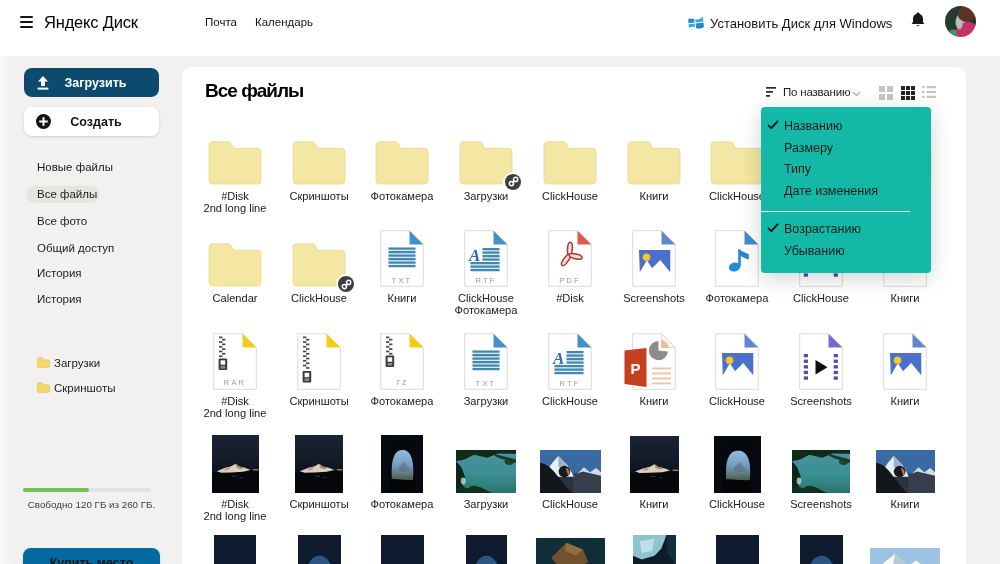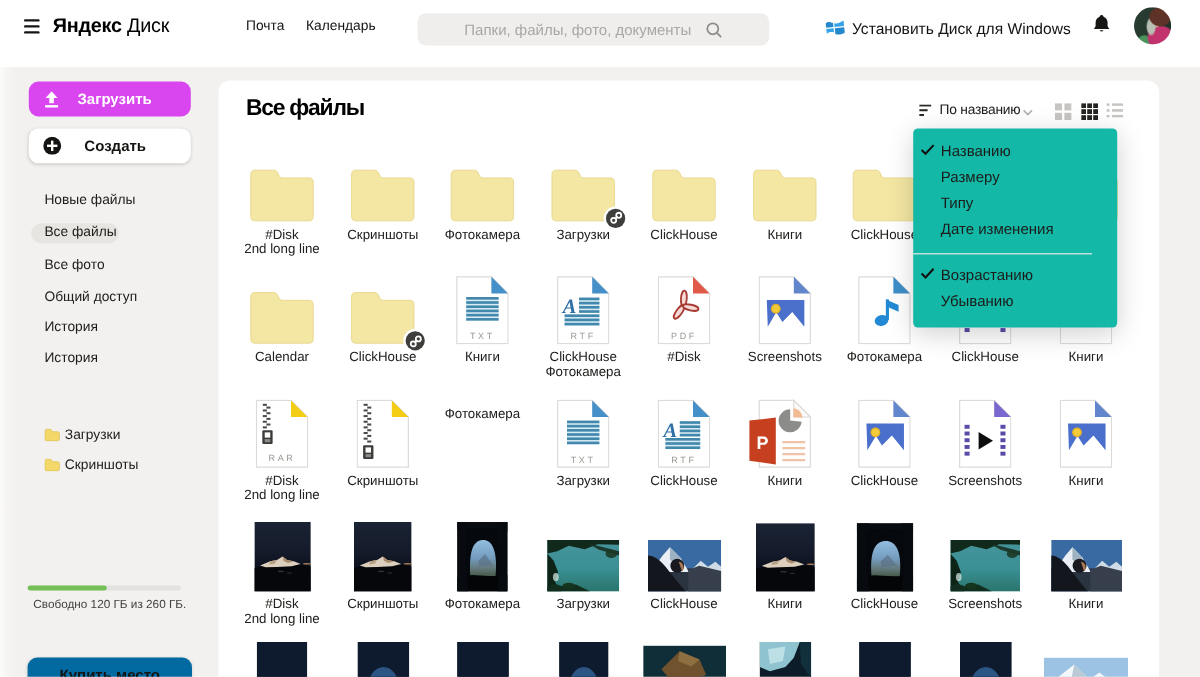--- a/index.html
+++ b/index.html
@@ -1,37 +1,37 @@
 <!DOCTYPE html>
 <html><head><meta charset="utf-8">
 <style>
 *{margin:0;padding:0;box-sizing:border-box}
 html,body{width:1000px;height:564px;overflow:hidden}
 body{font-family:"Liberation Sans",sans-serif;background:linear-gradient(90deg,#fbfbfa 0px,#f6f5f3 6px,#f2f1ef 14px);position:relative;color:#1c1c1a}
 #topbar{position:absolute;left:0;top:0;width:1000px;height:56px;background:#fff}
 #burger{position:absolute;left:20px;top:16px;width:13px}
 #burger i{display:block;height:2px;background:#141414;margin-bottom:3px;border-radius:1px}
 #logo{position:absolute;left:44px;top:13px;font-size:16.5px;letter-spacing:-.2px;color:#000}
-#logo b{font-weight:700}
+#logo b{font-weight:400}
 .toplink{position:absolute;top:15.5px;font-size:11.5px;color:#141412}
 #search{position:absolute;left:348px;top:11px;width:293px;height:27px;border-radius:7px;background:#efeeec;display:flex;align-items:center;justify-content:center;color:#a9a7a3;font-size:12.5px}
 #search svg{margin-left:12px}
 #install{position:absolute;left:710px;top:16px;font-size:13px;color:#141412}
 #winlogo{position:absolute;left:687px;top:14px}
 #bell{position:absolute;left:911px;top:12px}
 #avatar{position:absolute;left:945px;top:6px;width:31px;height:31px;border-radius:50%;
 background:
  radial-gradient(48% 42% at 70% 26%,#5e3226 0 55%,rgba(0,0,0,0) 64%),
  radial-gradient(24% 46% at 46% 52%,#b9bfb2 0 40%,rgba(0,0,0,0) 58%),
  radial-gradient(20% 20% at 58% 42%,#c59a82 0 60%,rgba(0,0,0,0) 70%),
  radial-gradient(58% 52% at 72% 82%,#c2336e 0 56%,rgba(0,0,0,0) 65%),
  radial-gradient(36% 32% at 28% 92%,#49955c 0 42%,rgba(0,0,0,0) 60%),
  linear-gradient(115deg,#2b3f34 0%,#1f2f28 100%)}
 .sbtn{position:absolute;left:24px;width:135px;height:29px;border-radius:8px;display:flex;align-items:center;font-size:12.5px;font-weight:700}
-#b-up{top:68px;background:#d946ef;color:#fff}
+#b-up{top:68px;background:#0c4a6e;color:#fff}
 #b-new{top:107px;background:#fff;color:#141412;box-shadow:0 1px 3px rgba(0,0,0,.14)}
 .sbtn svg{margin-left:12px}
 .sbtn span{flex:1;text-align:center;margin-right:18px}
 .nav{position:absolute;left:37px;font-size:11.5px;color:#1d1d1b;white-space:nowrap}
 #pill{position:absolute;left:26px;top:186px;width:73px;height:17px;border-radius:9px;background:#e6e5e2}
 .sfold{position:absolute;left:37px}
 .sfoldtxt{position:absolute;left:54px;font-size:11.5px;color:#1d1d1b}
 #prog{position:absolute;left:23px;top:488px;width:128px;height:3.5px;border-radius:2px;background:#e3e2e0}
 #prog i{display:block;width:66px;height:3.5px;border-radius:2px;background:#74c057}
 #quota{position:absolute;left:4px;top:499px;width:175px;text-align:center;font-size:9.8px;color:#413f3d}
@@ -89,27 +89,20 @@
 <div id="buy">Купить место</div>
 <div id="topbar">
 <div id="burger">
       <i></i>
       <i></i>
       <i></i>
     </div>
 <div id="logo"><b>Яндекс</b> Диск</div>
 <div class="toplink" style="left:205px">Почта</div>
 <div class="toplink" style="left:255px">Календарь</div>
-<div id="search">
-      <span>Папки, файлы, фото, документы</span>
-      <svg width="14" height="14" viewBox="0 0 14 14" fill="none" stroke="#8f8d89" stroke-width="1.5">
-        <circle cx="6" cy="6" r="4.6"></circle>
-        <path d="M9.5 9.5 L13 13"></path>
-      </svg>
-    </div>
 <svg id="winlogo" width="18" height="18" viewBox="0 0 18 18">
       <g transform="rotate(-6 9 9)">
         <path d="M1.5 4.8 C3 3.6 4.5 3.6 6 4.4 L7.6 5 V8.4 H1.5 Z" fill="#2488cc"></path>
         <path d="M8.6 5.3 C10.5 6 12.5 6 14.8 4.6 L16.5 3.8 V8.4 H8.6 Z" fill="#35a3e8"></path>
         <path d="M1.5 9.4 H7.6 V12.9 C5.8 12.2 4 12.1 1.5 13.3 Z" fill="#35a3e8"></path>
         <path d="M8.6 9.4 H16.5 V13.9 C14 15.4 11 15.5 8.6 14.3 Z" fill="#2488cc"></path>
       </g>
     </svg>
 <div id="install">Установить Диск для Windows</div>
 <svg id="bell" width="14" height="16" viewBox="0 0 14 16">
@@ -405,20 +398,38 @@
             <rect x="6.0" y="31.7" width="3.4" height="1.7" fill="#4a4a48"></rect>
             <rect x="9.0" y="34.1" width="3.4" height="1.7" fill="#4a4a48"></rect>
             <rect x="5.6" y="38" width="8.6" height="11.5" rx="1" fill="#3c3c3a"></rect>
             <rect x="7.6" y="39.8" width="4.6" height="4.4" fill="#fbfbfa"></rect>
             <rect x="7.6" y="45.4" width="4.6" height="2.6" fill="#8a8a88"></rect>
           </svg>
         </div>
         <div class="lb">Скриншоты</div>
       </div>
       <div class="t" style="left:178px;top:267px">
+        <div class="ic">
+          <svg width="44" height="57" viewBox="0 0 44 57">
+            <path d="M.7 .7 H29.5 L43.3 14.5 V56.3 H.7 Z" fill="#fff" stroke="#dddbd8" stroke-width="1"></path>
+            <path d="M29.5 .7 L43.3 14.5 H29.5 Z" fill="#f2cd13"></path>
+            <rect x="6.0" y="3.5" width="3.4" height="1.7" fill="#4a4a48"></rect>
+            <rect x="9.0" y="5.8" width="3.4" height="1.7" fill="#4a4a48"></rect>
+            <rect x="6.0" y="8.2" width="3.4" height="1.7" fill="#4a4a48"></rect>
+            <rect x="9.0" y="10.5" width="3.4" height="1.7" fill="#4a4a48"></rect>
+            <rect x="6.0" y="12.9" width="3.4" height="1.7" fill="#4a4a48"></rect>
+            <rect x="9.0" y="15.2" width="3.4" height="1.7" fill="#4a4a48"></rect>
+            <rect x="6.0" y="17.6" width="3.4" height="1.7" fill="#4a4a48"></rect>
+            <rect x="9.0" y="19.9" width="3.4" height="1.7" fill="#4a4a48"></rect>
+            <rect x="5.6" y="22.5" width="8.6" height="11.5" rx="1" fill="#3c3c3a"></rect>
+            <rect x="7.6" y="24.3" width="4.6" height="4.4" fill="#fbfbfa"></rect>
+            <rect x="7.6" y="29.9" width="4.6" height="2.6" fill="#8a8a88"></rect>
+            <text x="22" y="51.5" font-family="Liberation Sans,sans-serif" font-size="7.5" letter-spacing="2.2" fill="#9a9892" text-anchor="middle">7Z</text>
+          </svg>
+        </div>
         <div class="lb">Фотокамера</div>
       </div>
       <div class="t" style="left:262px;top:267px">
         <div class="ic">
           <svg width="44" height="57" viewBox="0 0 44 57">
             <path d="M.7 .7 H29.5 L43.3 14.5 V56.3 H.7 Z" fill="#fff" stroke="#dddbd8" stroke-width="1"></path>
             <path d="M29.5 .7 L43.3 14.5 H29.5 Z" fill="#4590c8"></path>
             <rect x="8.5" y="17.5" width="27" height="19.7" fill="#d8ecf5"></rect>
             <rect x="8.5" y="17.5" width="27" height="2.2" fill="#4288ac"></rect>
             <rect x="8.5" y="21.0" width="27" height="2.2" fill="#4288ac"></rect>

